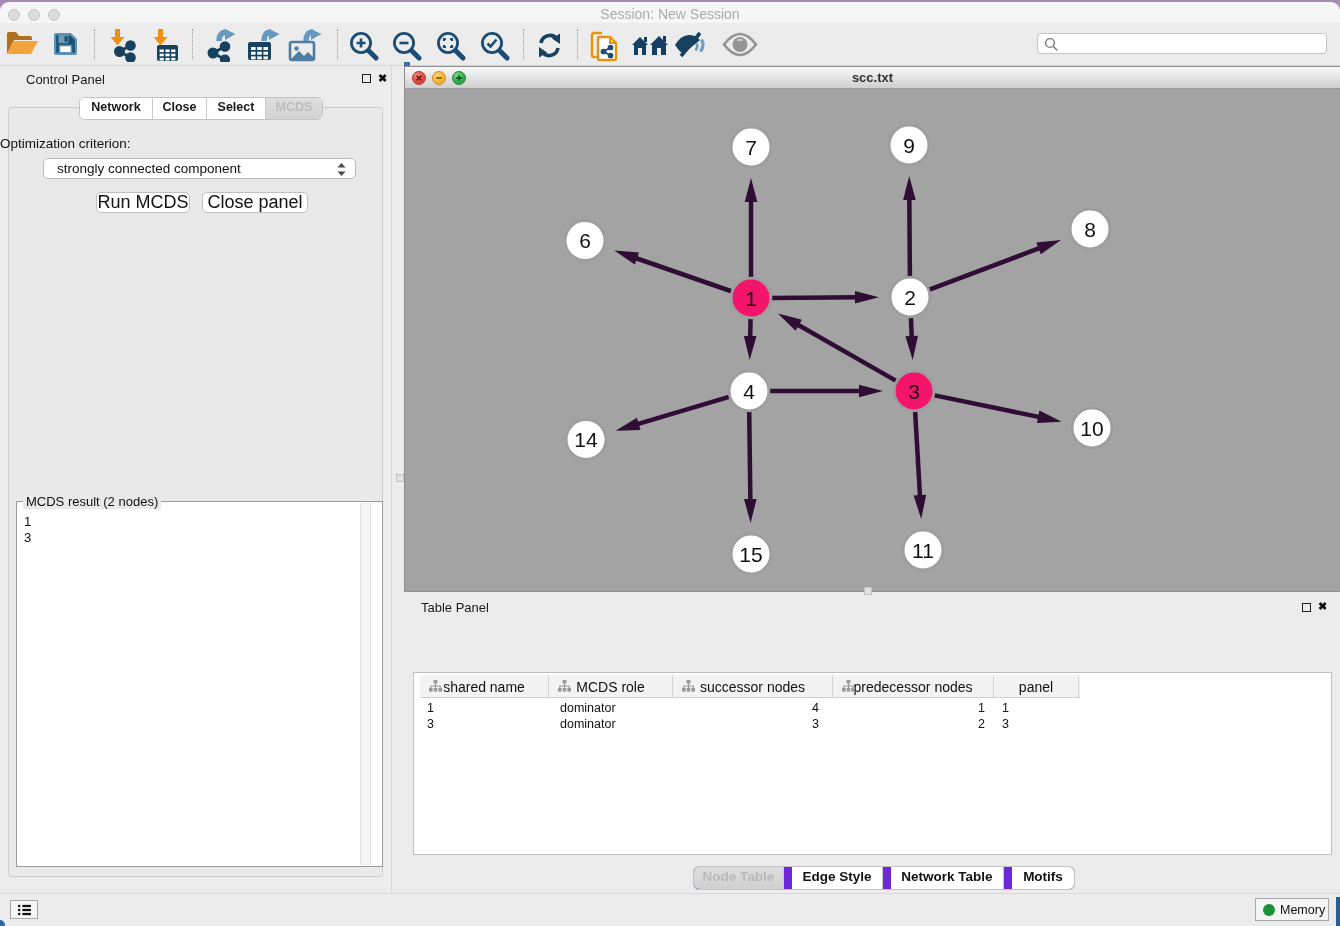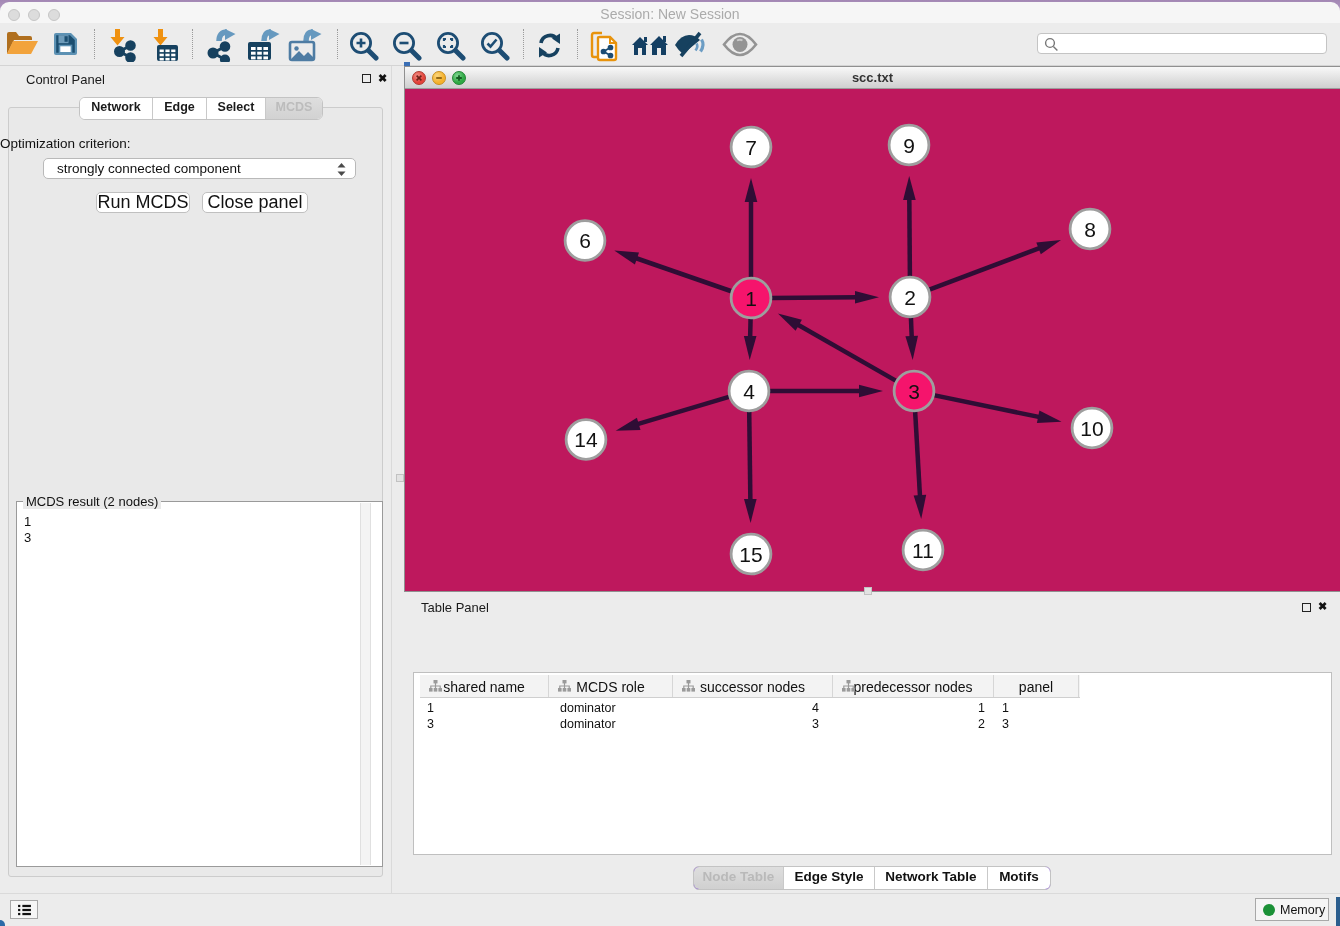--- a/index.html
+++ b/index.html
@@ -28,39 +28,39 @@
 #optlabel{position:absolute;left:0px;top:136px;width:392px;text-align:left;font-size:13.5px;color:#111;}
 #combo{position:absolute;left:43px;top:158px;width:313px;height:21px;background:#fff;border:1px solid #b9b9b9;border-radius:5px;box-sizing:border-box;}
 #combo .txt{position:absolute;left:13px;top:2px;font-size:13.5px;color:#111;}
 .btn{position:absolute;height:21px;background:#fff;border:1px solid #c0c0c0;border-radius:5px;box-sizing:border-box;font-size:18px;color:#111;text-align:center;line-height:19px;}
 
 #mcdsgroup{position:absolute;left:16px;top:501px;width:367px;height:366px;border:1px solid #9a9a9a;background:#fff;box-sizing:border-box;}
 #mcdslegend{position:absolute;left:23px;top:494px;background:#e9e9e9;padding:0 3px;font-size:13px;color:#111;}
 #mcdsvals{position:absolute;left:7px;top:12px;font-size:13px;color:#111;line-height:16px;}
 #mcdssb{position:absolute;right:11px;top:1px;width:9px;height:362px;background:#f4f4f4;border-left:1px solid #e0e0e0;border-right:1px solid #e0e0e0;}
 
-#netframe{position:absolute;left:404px;top:66px;width:936px;height:526px;background:#be185d;border:1px solid #909090;border-right:none;box-sizing:border-box;}
+#netframe{position:absolute;left:404px;top:66px;width:936px;height:526px;background:#a3a3a3;border:1px solid #909090;border-right:none;box-sizing:border-box;}
 #nettitle{position:absolute;left:0;top:0;width:100%;height:21px;background:linear-gradient(#f8f8f8,#cfcfcf);border-bottom:1px solid #9c9c9c;}
 #nettitle .t{position:absolute;width:100%;text-align:center;top:3px;font-size:13px;font-weight:bold;color:#333;}
 .mac{position:absolute;top:3.5px;width:14px;height:14px;border-radius:50%;box-sizing:border-box;text-align:center;}
 #graph{position:absolute;left:0px;top:21px;}
 #graph line{stroke:#2f0d35;stroke-width:4.5;}
 #graph polygon{fill:#2f0d35;}
 #graph text{font-size:21px;fill:#111;text-anchor:middle;font-family:"Liberation Sans",sans-serif;}
 
 #tphead{position:absolute;left:404px;top:597px;width:936px;height:24px;}
 #tphead .t{position:absolute;left:17px;top:3px;font-size:13px;color:#1a1a1a;}
 #tptoolbar{position:absolute;left:413px;top:626px;width:751px;height:45px;background:#e7e7e7;border:1px solid #d0d0d0;box-sizing:border-box;margin-top:48px;}
 #tbltable{position:absolute;left:413px;top:672px;width:919px;height:183px;background:#fff;border:1px solid #bfbfbf;box-sizing:border-box;}
 #thead{position:absolute;left:6px;top:2px;width:660px;height:22px;background:#f3f3f3;border-bottom:1px solid #cfcfcf;}
 .hcell{position:absolute;top:0;height:22px;border-right:1px solid #d6d6d6;box-sizing:border-box;}
 .treeic{position:absolute;top:5px;}
 .hcell .lbl{position:absolute;width:100%;text-align:center;top:4px;font-size:14px;color:#111;}
 .rowtxt{position:absolute;font-size:12.5px;color:#111;}
-#tabs2{position:absolute;left:693px;top:866px;height:22px;display:flex;border:1px solid #c3c3c3;border-radius:6px;overflow:hidden;background:#6d28d9;z-index:5;}
+#tabs2{position:absolute;left:693px;top:866px;height:22px;display:flex;border:1px solid #c3c3c3;border-radius:6px;overflow:hidden;background:#6d28d9;z-index:5;gap:8px;}
 #tabs2 .tab{font-size:13.5px;font-weight:bold;color:#111;text-align:center;line-height:20px;border-right:1px solid #c9c9c9;background:#fff;}
 #tabs2 .tab.last{border-right:none;}
 #tabs2 .tab.sel{background:linear-gradient(#dedede,#d0d0d0);color:#b9b9b9;}
 
 #statusbar{position:absolute;left:0;top:893px;width:1340px;height:33px;background:#ececec;border-top:1px solid #dadada;}
 #listbtn{position:absolute;left:10px;top:6px;width:28px;height:19px;background:#f6f6f6;border:1px solid #a8a8a8;box-sizing:border-box;}
 #membtn{position:absolute;left:1255px;top:4px;width:74px;height:23px;background:#f5f5f5;border:1px solid #a8a8a8;box-sizing:border-box;font-size:12.5px;color:#111;}
 </style>
 </head>
 <body>
@@ -230,21 +230,21 @@
   </div>
 
   <div id="ctrlhead">
     <div class="t">Control Panel</div>
     <div class="floatbox abs" style="left:362px;top:8px;"></div>
     <div class="xglyph abs" style="left:378px;top:6px;">✖</div>
   </div>
   <div id="ctrlpanel"></div>
   <div id="tabs">
     <div class="tab" style="width:72px;">Network</div>
-    <div class="tab" style="width:53px;">Edge</div>
+    <div class="tab" style="width:53px;">Close</div>
     <div class="tab" style="width:58px;">Select</div>
     <div class="tab sel last" style="width:56px;">MCDS</div>
   </div>
   <div id="optlabel">Optimization criterion:</div>
   <div id="combo">
     <div class="txt">strongly connected component</div>
     <svg class="abs" style="right:9px;top:3.5px;" width="9" height="13" viewBox="0 0 9 13">
       <polygon points="4.5,0 8.5,4.5 0.5,4.5" fill="#4a4a4a"></polygon>
       <polygon points="4.5,13 8.5,8.5 0.5,8.5" fill="#4a4a4a"></polygon>
     </svg>

